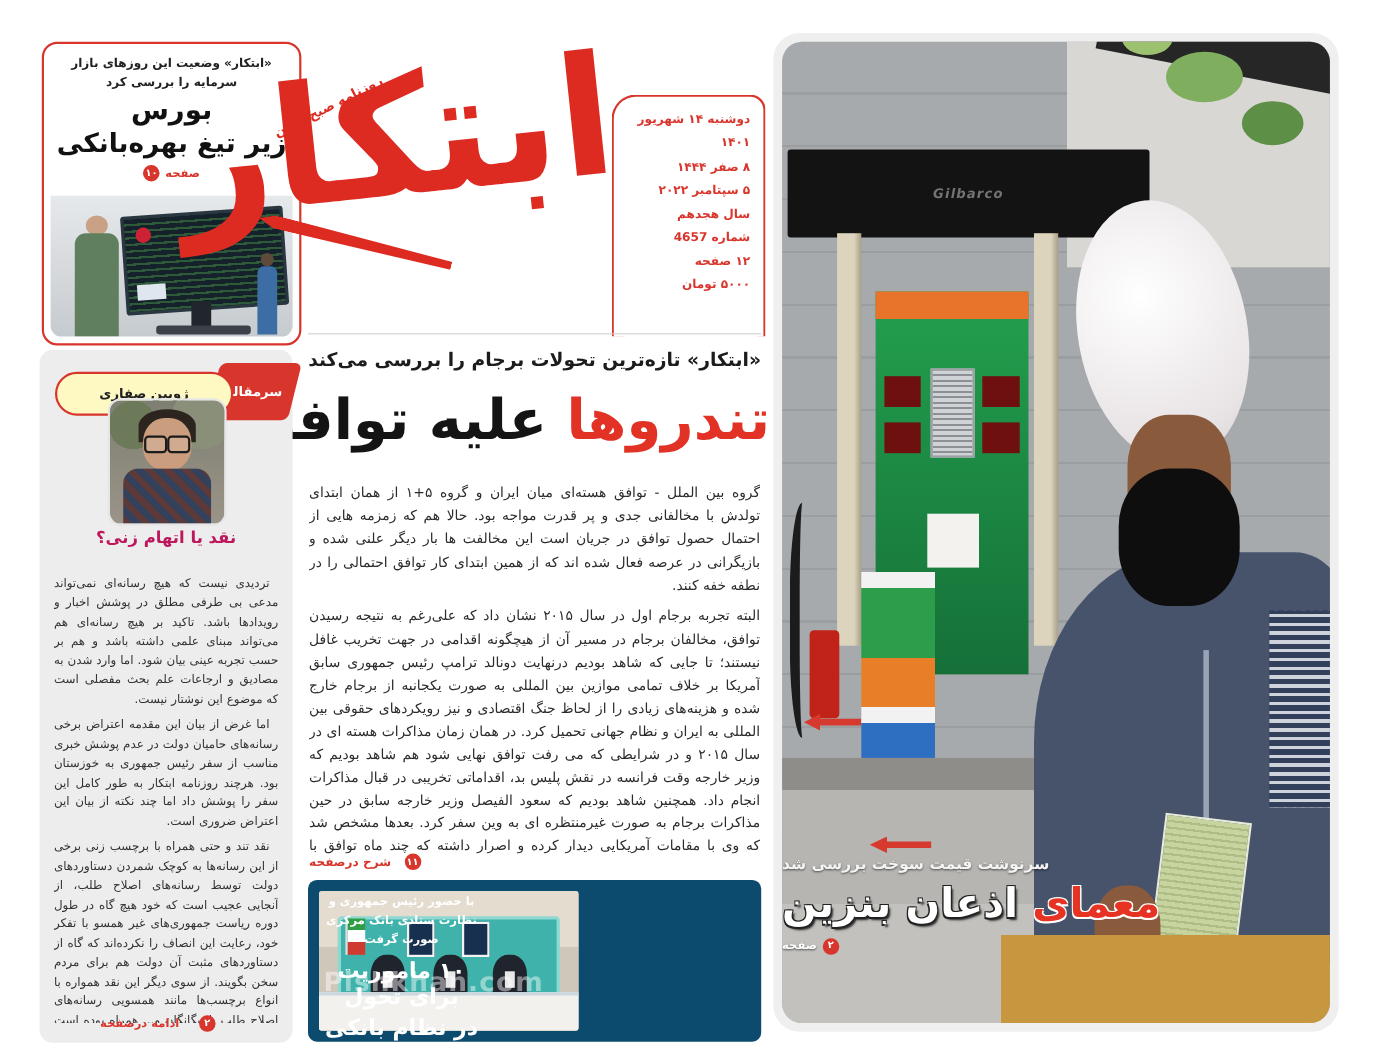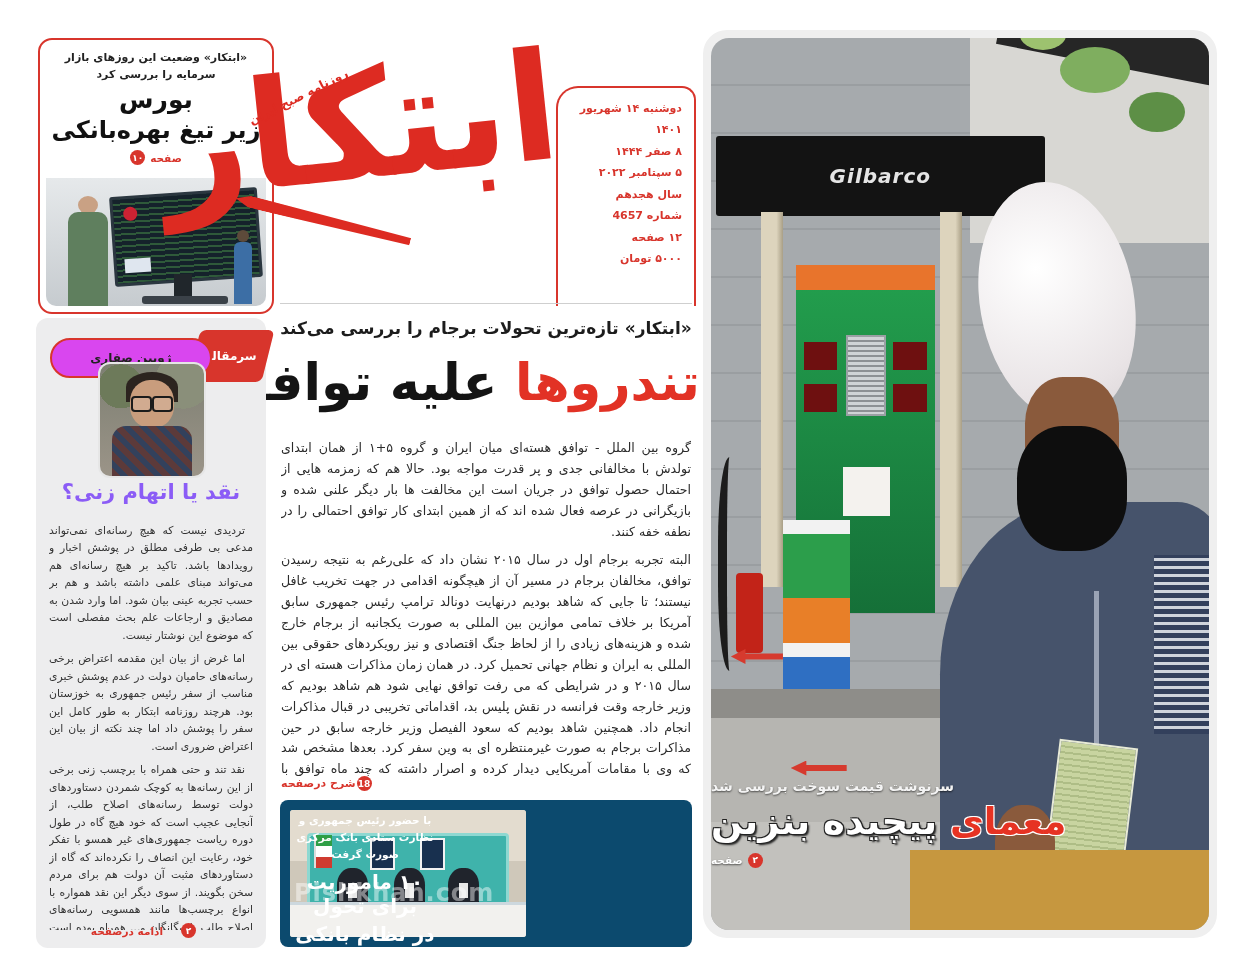--- a/index.html
+++ b/index.html
@@ -48,21 +48,21 @@
   
   .lead-divider{left:280px;top:303px;width:412px;height:1px;background:#cfcfcf;}
   .lead-kicker{left:280px;top:318px;width:412px;text-align:center;font-size:17px;font-weight:bold;color:#1c1c1c;}
   .lead-headline{left:272px;top:346px;width:428px;text-align:center;font-size:51px;font-weight:bold;
                  letter-spacing:-2px;line-height:1.45;white-space:nowrap;}
   .hl-red{color:#e23225;}
   .hl-black{color:#141414;}
   .lead-body{left:281px;top:438px;width:410px;height:338px;overflow:hidden;font-size:12.6px;color:#2b2b2b;
              text-align:justify;line-height:1.66;}
   .lead-body p{margin:0 0 8px;}
-  .lead-more{left:281px;top:776px;display:flex;flex-direction:row-reverse;align-items:center;gap:1px;}
+  .lead-more{left:281px;top:776px;display:flex;flex-direction:row-reverse;align-items:center;gap:12px;}
   .lead-more .lbl{font-size:11px;font-weight:bold;color:#d8352c;}
 
   
   .banner{left:280px;top:800px;width:412px;height:147px;background:#0c4a6e;border-radius:8px;overflow:hidden;}
   .banner-photo{position:absolute;right:166px;left:10px;top:10px;bottom:10px;background:#d9d2c6;border-radius:3px;overflow:hidden;}
   .mt-wall{position:absolute;inset:0;background:linear-gradient(#e3dccf 0 40%,#cfc8ba 40% 100%);}
   .mt-teal{position:absolute;left:7%;right:7%;top:18%;height:56%;background:#3fb3ab;border:3px solid #8ed8d1;border-radius:4px;}
   .mt-port{position:absolute;top:22%;width:9%;height:22%;background:#18304f;border:2px solid #f2f2f2;}
   .mt-port.p1{left:34%;}.mt-port.p2{left:55%;}
   .mt-fig{position:absolute;bottom:24%;width:13%;height:30%;background:#20242c;border-radius:45% 45% 0 0;}
@@ -76,52 +76,52 @@
   .banner-t2{font-size:20px;font-weight:bold;margin-top:4px;letter-spacing:-0.5px;}
   .watermark{position:absolute;left:14px;bottom:40px;color:rgba(255,255,255,0.45);font-size:24px;font-weight:bold;
              direction:ltr;letter-spacing:1px;pointer-events:none;}
 
   
   .editorial{left:36px;top:318px;width:230px;height:630px;background:#ededee;border-radius:12px;}
   .ed-tab{position:absolute;right:-2px;top:12px;width:74px;height:52px;background:#d8352c;
           transform:skewX(-14deg);border-radius:6px;display:flex;align-items:center;justify-content:center;}
   .ed-tab span{transform:skewX(14deg);color:#fff;font-size:12px;font-weight:bold;}
   .ed-pill{position:absolute;left:14px;top:20px;width:158px;height:36px;border:2px solid #d8352c;border-radius:20px;
-           background:#d946ef;display:flex;align-items:center;justify-content:center;}
+           background:#fef9c3;display:flex;align-items:center;justify-content:center;}
   .ed-pill span{font-size:12px;font-weight:bold;color:#222;}
   .ed-photo{position:absolute;left:62px;top:44px;width:104px;height:112px;border-radius:12px;overflow:hidden;
             border:2px solid #e6e6e6;background:
             radial-gradient(circle at 20% 20%,#6d7a5a 0 18%,transparent 18%),
             radial-gradient(circle at 80% 15%,#8a8f7a 0 22%,transparent 22%),
             linear-gradient(#7d7f72,#9b9488);}
   .ed-hair{position:absolute;left:26px;top:8px;width:52px;height:30px;border-radius:50% 50% 0 0;background:#2c241f;}
   .ed-face{position:absolute;left:30px;top:16px;width:44px;height:48px;border-radius:45%;background:#c99d7d;}
   .ed-glasses{position:absolute;left:31px;top:32px;width:42px;height:12px;}
   .ed-glasses::before,.ed-glasses::after{content:"";position:absolute;top:0;width:17px;height:12px;
             border:2.5px solid #1b1b1b;border-radius:4px;background:rgba(255,255,255,0.15);}
   .ed-glasses::before{left:0;}.ed-glasses::after{right:0;}
   .ed-shirt{position:absolute;left:12px;top:62px;width:80px;height:50px;border-radius:14px 14px 0 0;
             background:repeating-linear-gradient(45deg,#5c3a3a 0 6px,#33415c 6px 12px),#4a3a44;}
-  .ed-title{position:absolute;left:0;right:0;top:162px;text-align:center;font-size:21px;font-weight:bold;color:#8b5cf6;}
+  .ed-title{position:absolute;left:0;right:0;top:162px;text-align:center;font-size:15px;font-weight:bold;color:#be185d;}
   .ed-body{position:absolute;left:13px;right:13px;top:204px;height:408px;overflow:hidden;font-size:10.8px;
            color:#333;text-align:justify;line-height:1.62;}
   .ed-body p{margin:0 0 6px;text-indent:8px;}
   .ed-more{position:absolute;right:70px;bottom:10px;display:flex;flex-direction:row-reverse;align-items:center;gap:18px;}
   .ed-more .lbl{font-size:10.5px;font-weight:bold;color:#d8352c;}
 
   
   .photo-block{left:703px;top:30px;width:514px;height:908px;background:#efefef;border-radius:24px;padding:8px;box-sizing:border-box;}
   .photo-inner{position:relative;width:100%;height:100%;border-radius:18px;overflow:hidden;
                background:repeating-linear-gradient(#a6aaad 0 46px,#9a9ea1 46px 48px);}
   .gs-wall-light{position:absolute;left:52%;top:0;right:0;height:23%;background:#d8d7d3;}
   .gs-beam{position:absolute;left:58%;top:-4%;width:60%;height:8%;background:#262626;transform:rotate(11deg);}
   .gs-leaf{position:absolute;border-radius:50%;}
   .gs-canopy{position:absolute;left:1%;top:11%;width:66%;height:9%;background:#131313;border-radius:3px;
              display:flex;align-items:center;justify-content:center;}
-  .gs-brand{color:#e5e5e5;font-size:20px;font-weight:bold;font-style:italic;direction:ltr;letter-spacing:1px;}
+  .gs-brand{color:#737373;font-size:12px;font-weight:bold;font-style:italic;direction:ltr;letter-spacing:1px;}
   .gs-pillar{position:absolute;top:19.5%;width:4.5%;height:42%;background:linear-gradient(90deg,#ddd4bd 70%,#a99f86);}
   .gs-pump{position:absolute;left:17%;top:25.5%;width:28%;height:39%;background:linear-gradient(#23a04e,#157038);}
   .gs-pump-strip{position:absolute;left:0;right:0;top:0;height:7%;background:#e8742c;}
   .gs-keypad{position:absolute;left:36%;top:20%;width:26%;height:22%;background:#cfd3d6;
              background-image:repeating-linear-gradient(#cfd3d6 0 3px,#8c9094 3px 5px);border:2px solid #9aa0a4;}
   .gs-digit{position:absolute;width:24%;height:8%;background:#6e1010;}
   .gs-sticker{position:absolute;left:34%;top:58%;width:34%;height:14%;background:#f4f2ee;}
   .gs-stripes{position:absolute;left:14.5%;top:54%;width:13.5%;height:23%;background:
        linear-gradient(#f2f2f2 0 7%,#2c9e4b 7% 38%,#e87f28 38% 60%,#f2f2f2 60% 67%,#2f6fc2 67% 100%);}
   .gs-ext{position:absolute;left:5%;top:60%;width:5.5%;height:9%;background:#c22318;border-radius:4px;}
@@ -200,21 +200,21 @@
   <div class="abs lead-kicker">«ابتکار» تازه‌ترین تحولات برجام را بررسی می‌کند</div>
   <h1 class="abs lead-headline" style="margin:0;">
     <span class="hl-red">تندروها</span><span class="hl-black"> علیه توافق</span>
   </h1>
   <div class="abs lead-body">
     <p>گروه بین الملل - توافق هسته‌ای میان ایران و گروه ۵+۱ از همان ابتدای تولدش با مخالفانی جدی و پر قدرت مواجه بود. حالا هم که زمزمه هایی از احتمال حصول توافق در جریان است این مخالفت ها بار دیگر علنی شده و بازیگرانی در عرصه فعال شده اند که از همین ابتدای کار توافق احتمالی را در نطفه خفه کنند.</p>
     <p>البته تجربه برجام اول در سال ۲۰۱۵ نشان داد که علی‌رغم به نتیجه رسیدن توافق، مخالفان برجام در مسیر آن از هیچگونه اقدامی در جهت تخریب غافل نیستند؛ تا جایی که شاهد بودیم درنهایت دونالد ترامپ رئیس جمهوری سابق آمریکا بر خلاف تمامی موازین بین المللی به صورت یکجانبه از برجام خارج شده و هزینه‌های زیادی را از لحاظ جنگ اقتصادی و نیز رویکردهای حقوقی بین المللی به ایران و نظام جهانی تحمیل کرد. در همان زمان مذاکرات هسته ای در سال ۲۰۱۵ و در شرایطی که می رفت توافق نهایی شود هم شاهد بودیم که وزیر خارجه وقت فرانسه در نقش پلیس بد، اقداماتی تخریبی در قبال مذاکرات انجام داد. همچنین شاهد بودیم که سعود الفیصل وزیر خارجه سابق در حین مذاکرات برجام به صورت غیرمنتظره ای به وین سفر کرد. بعدها مشخص شد که وی با مقامات آمریکایی دیدار کرده و اصرار داشته که چند ماه توافق با ایران را به تاخیر بیاندازید. اما در این میان یکی از بازیگران اصلی مخل توافق و همچنین عوامل اصلی تشویق ترامپ به خروج از برجام رژیم صهیونیستی است. رژیمی که امروز هم تمام توان خود را برای عدم نتیجه در مذاکرات و تدوام پروژه ایران هراسی خود به کار گرفته است. درواقع مقام‌های اسرائیلی به استفاده از چندین تاکتیک در تلاش برای جلوگیری از دستیابی امریکا و ایران به توافق هسته‌ای ادامه می‌دهند.</p>
   </div>
   <div class="abs lead-more">
     <span class="lbl">شرح درصفحه</span>
-    <span class="badge">18</span>
+    <span class="badge">۱۱</span>
   </div>
 
   <section class="abs banner">
     <div class="banner-photo">
       <div class="mt-wall"></div>
       <div class="mt-teal"></div>
       <div class="mt-port p1"></div>
       <div class="mt-port p2"></div>
       <div class="mt-flag"></div>
       <div class="mt-fig f1"></div>
@@ -288,21 +288,21 @@
       <div class="gs-plaid"></div>
       <div class="gs-cap"></div>
       <div class="gs-face"></div>
       <div class="gs-mask"></div>
       <div class="gs-cash"></div>
       <div class="gs-hand"></div>
       <div class="gs-pants"></div>
       <div class="gs-caption">
         <div class="gs-kicker">سرنوشت قیمت سوخت بررسی شد</div>
         <div class="gs-headline">
-          <span class="gs-hl-red">معمای</span><span class="gs-hl-white"> پیچیده بنزین</span>
+          <span class="gs-hl-red">معمای</span><span class="gs-hl-white"> اذعان بنزین</span>
         </div>
         <div class="gs-page">
           <span class="lbl">صفحه</span>
           <span class="badge">۲</span>
         </div>
       </div>
     </div>
   </section>
 
 </div>

